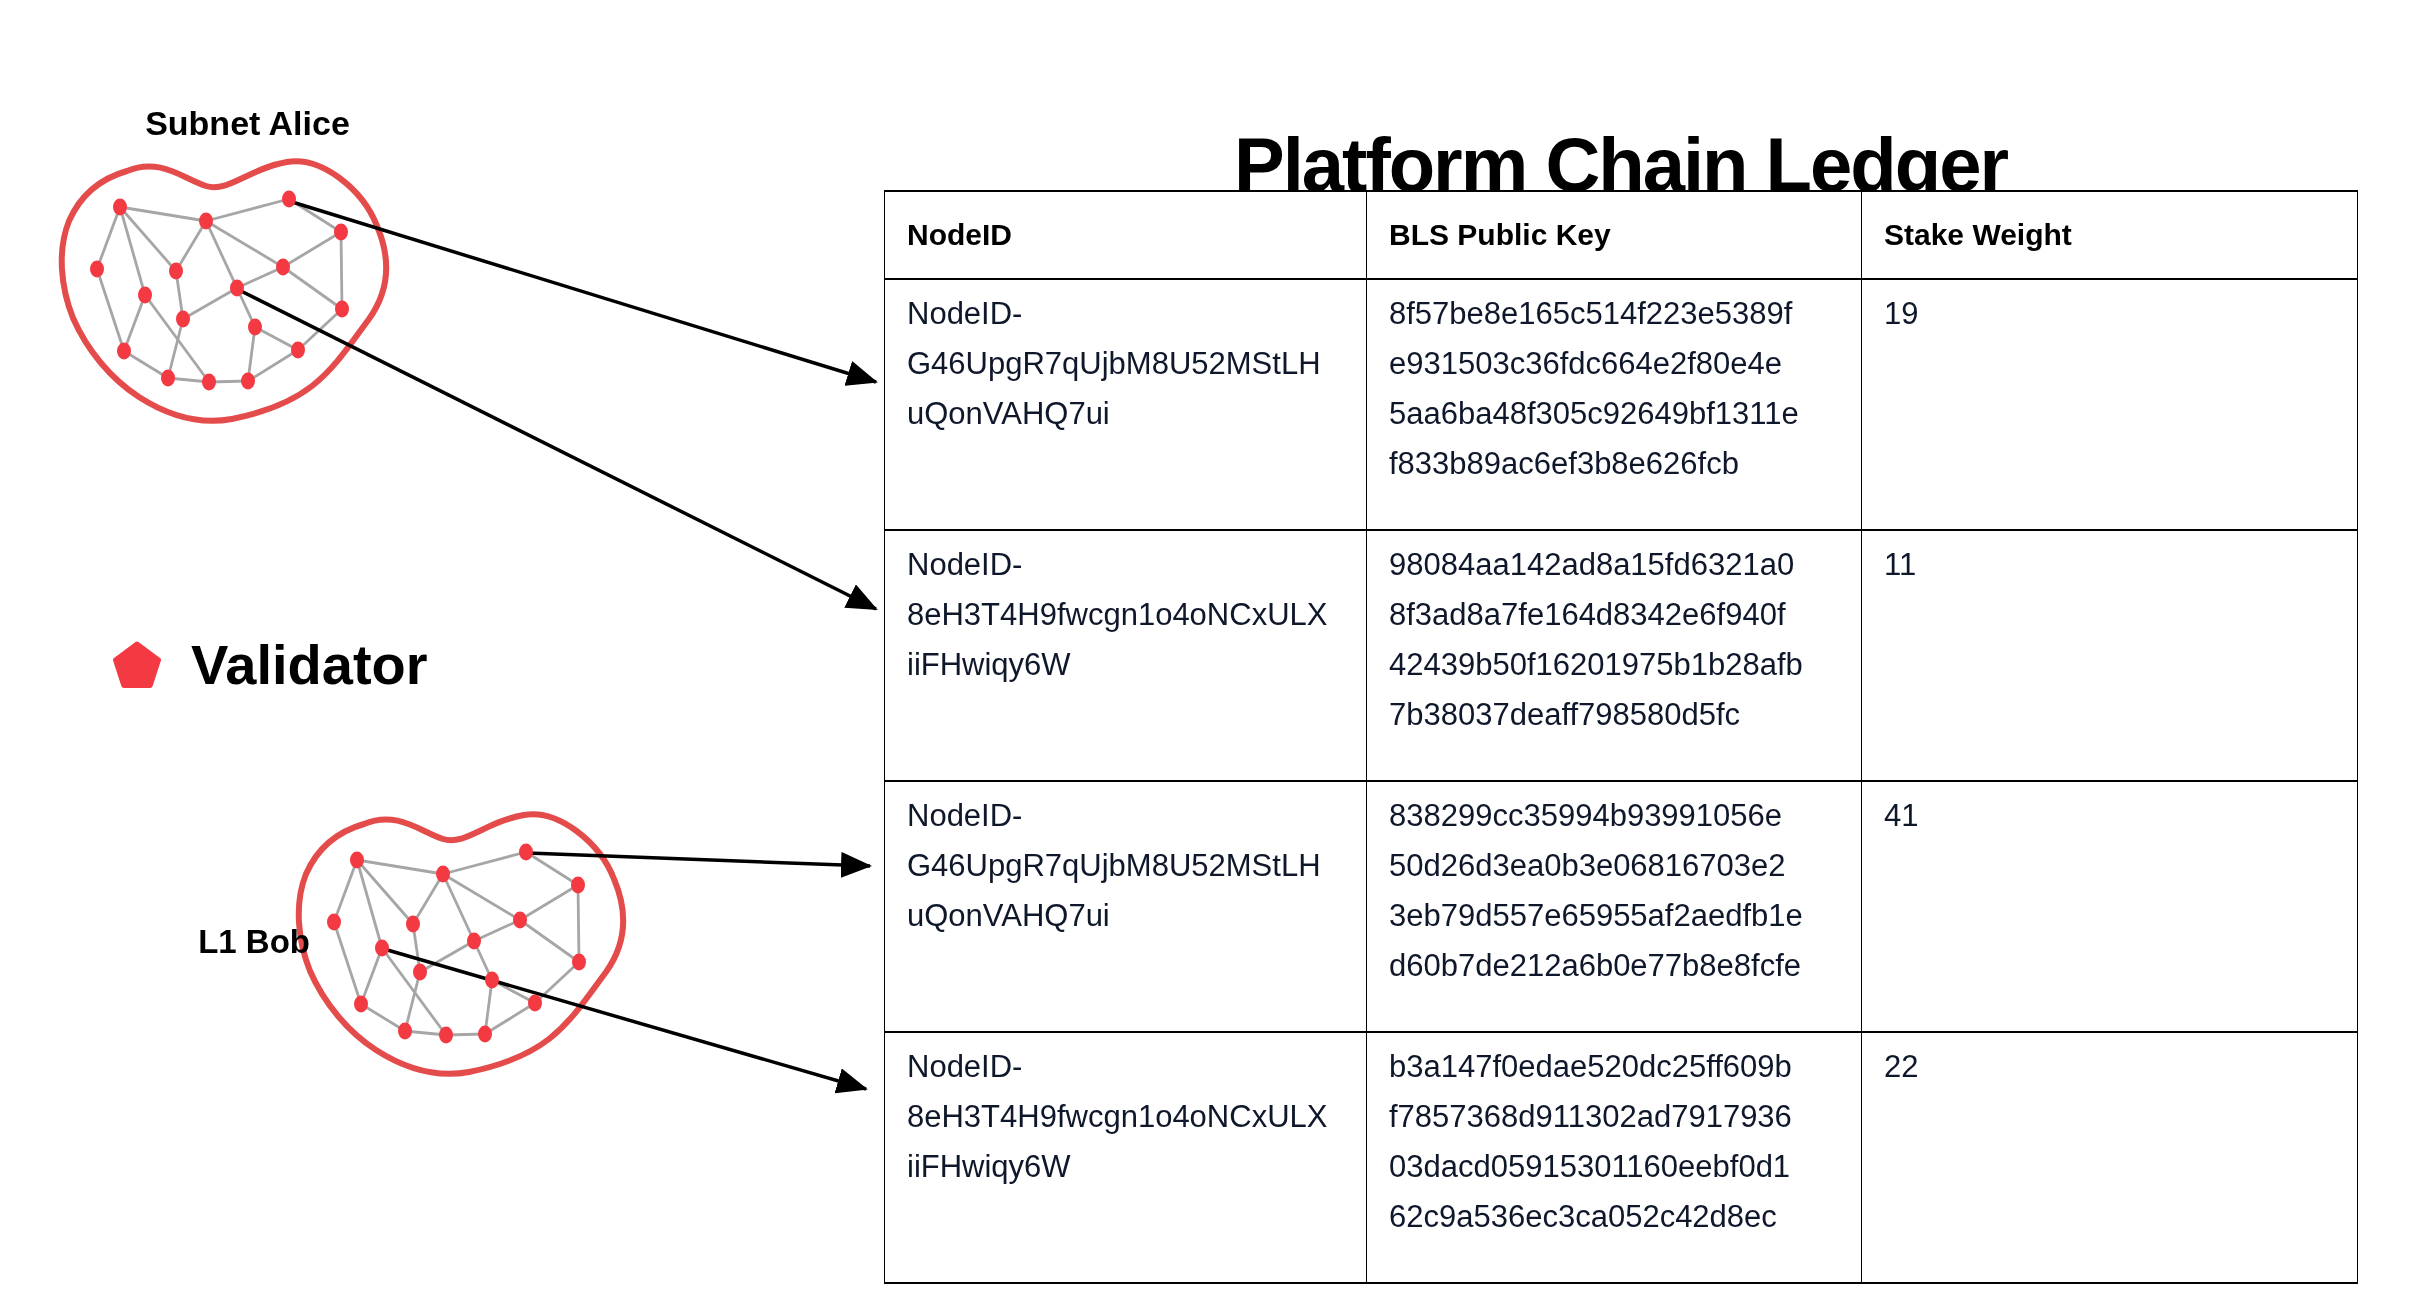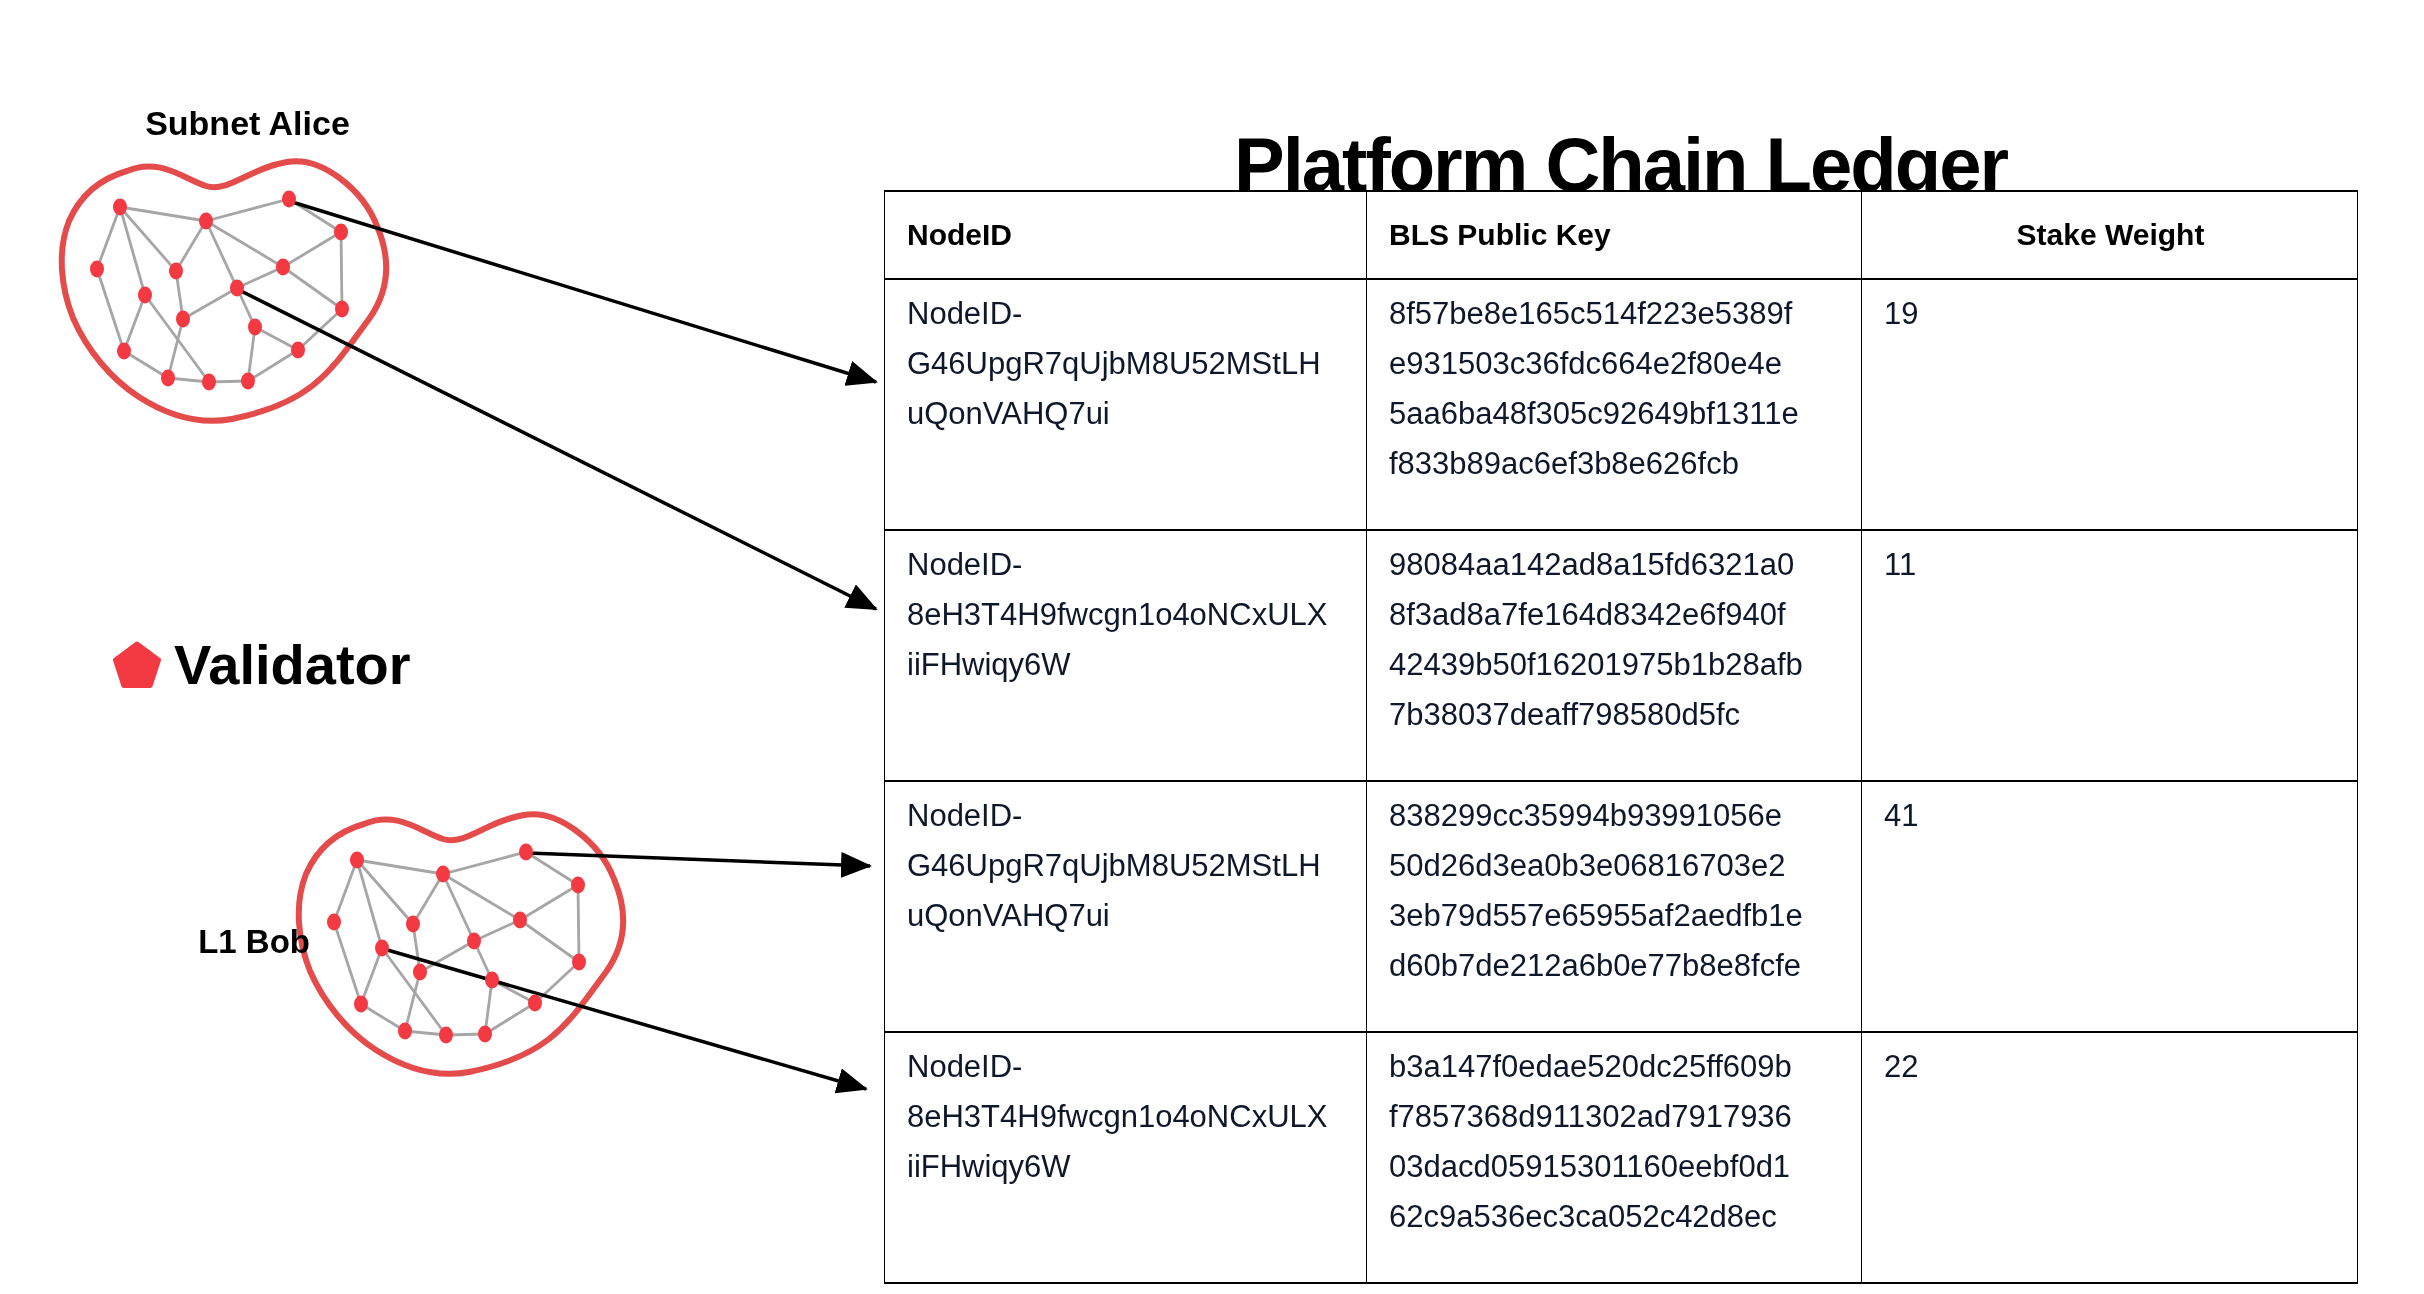--- a/index.html
+++ b/index.html
@@ -8,35 +8,35 @@
     font-family:"Liberation Sans","DejaVu Sans",sans-serif;color:#000;
   }
   #diagram-svg{position:absolute;left:0;top:0;}
   .page-title{
     position:absolute;left:884px;top:76px;width:1473px;
     text-align:center;font-size:76px;font-weight:bold;letter-spacing:-2px;line-height:1;
   }
   .cluster-label{position:absolute;font-weight:bold;line-height:1;}
   .alice-label{left:120px;top:106px;width:255px;text-align:center;font-size:34px;}
   .bob-label{left:110px;top:925px;width:200px;text-align:right;font-size:33px;}
-  .legend{position:absolute;left:112px;top:637px;display:flex;align-items:center;gap:12px;color:var(--red,#f33a43);}
+  .legend{position:absolute;left:112px;top:637px;display:flex;align-items:center;gap:29px;color:var(--red,#f33a43);}
   .legend .pent{display:block;}
   .legend-label{font-size:56px;font-weight:bold;color:#000;line-height:1;}
   .ledger-table{
     position:absolute;left:884px;top:190px;width:1473px;
     border-collapse:collapse;table-layout:fixed;background:#fff;
   }
   .ledger-table th,.ledger-table td{
     border:1px solid #000;border-top-width:2px;border-bottom-width:2px;
   }
   .ledger-table th{
     height:86px;font-size:30px;font-weight:bold;text-align:left;
     vertical-align:middle;padding:0 20px 0 22px;margin-top:11px;
   }
-  .ledger-table th.center{text-align:center;}
+  .ledger-table th.center{}
   .ledger-table td{
     height:232px;font-size:31px;line-height:50px;color:#0f172a;
     vertical-align:top;padding:9px 20px 8px 22px;white-space:pre-line;
     overflow:hidden;
   }
 </style>
 </head>
 <body style="--red: #f33a43;">
 
 <div class="canvas">

